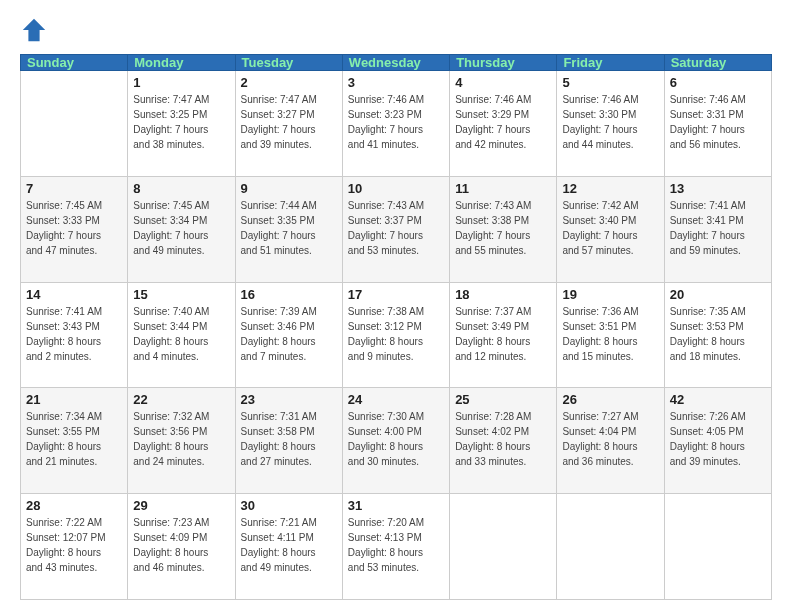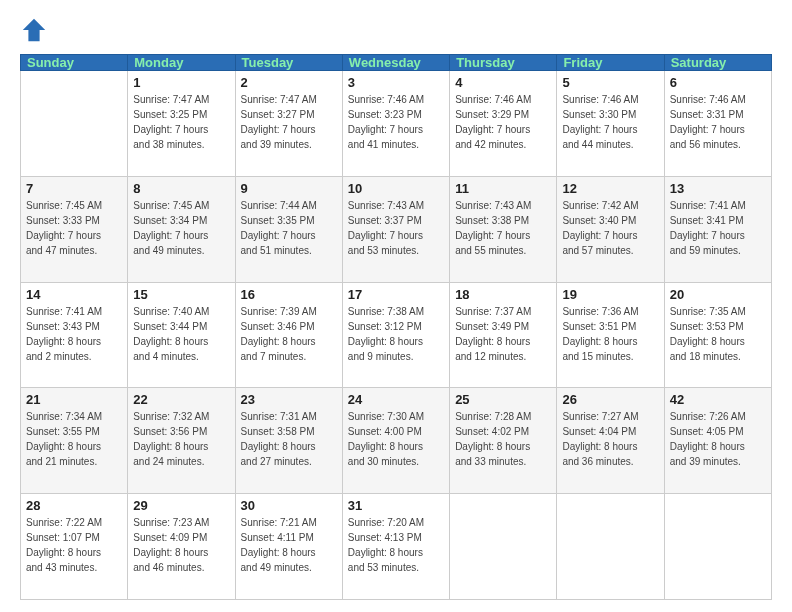--- a/index.html
+++ b/index.html
@@ -331,21 +331,21 @@
             <div class="day-info">Sunrise: 7:26 AM</div>
             <div class="day-info">Sunset: 4:05 PM</div>
             <div class="day-info">Daylight: 8 hours</div>
             <div class="day-info">and 39 minutes.</div>
           </td>
         </tr>
         <tr>
           <td>
             <span class="day-num">28</span>
             <div class="day-info">Sunrise: 7:22 AM</div>
-            <div class="day-info">Sunset: 1:07 PM</div>
+            <div class="day-info">Sunset: 12:07 PM</div>
             <div class="day-info">Daylight: 8 hours</div>
             <div class="day-info">and 43 minutes.</div>
           </td>
           <td>
             <span class="day-num">29</span>
             <div class="day-info">Sunrise: 7:23 AM</div>
             <div class="day-info">Sunset: 4:09 PM</div>
             <div class="day-info">Daylight: 8 hours</div>
             <div class="day-info">and 46 minutes.</div>
           </td>

